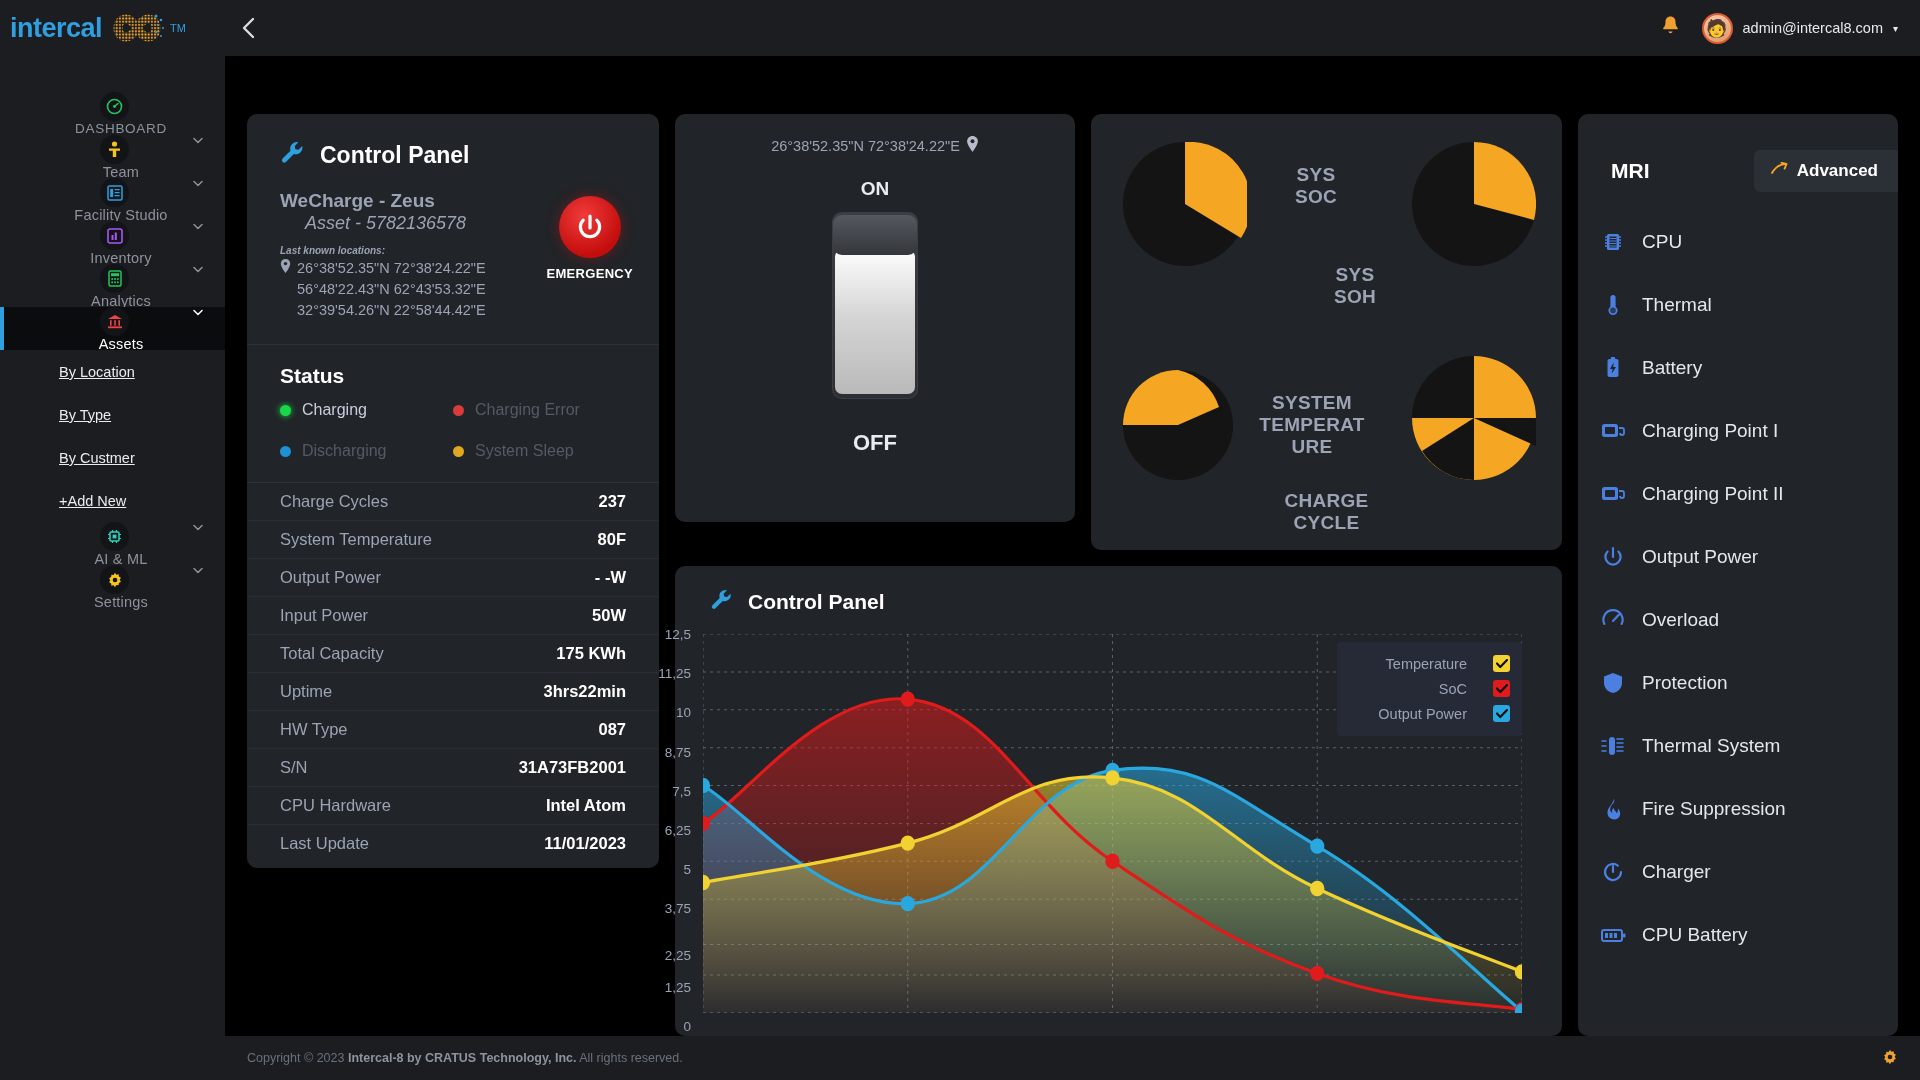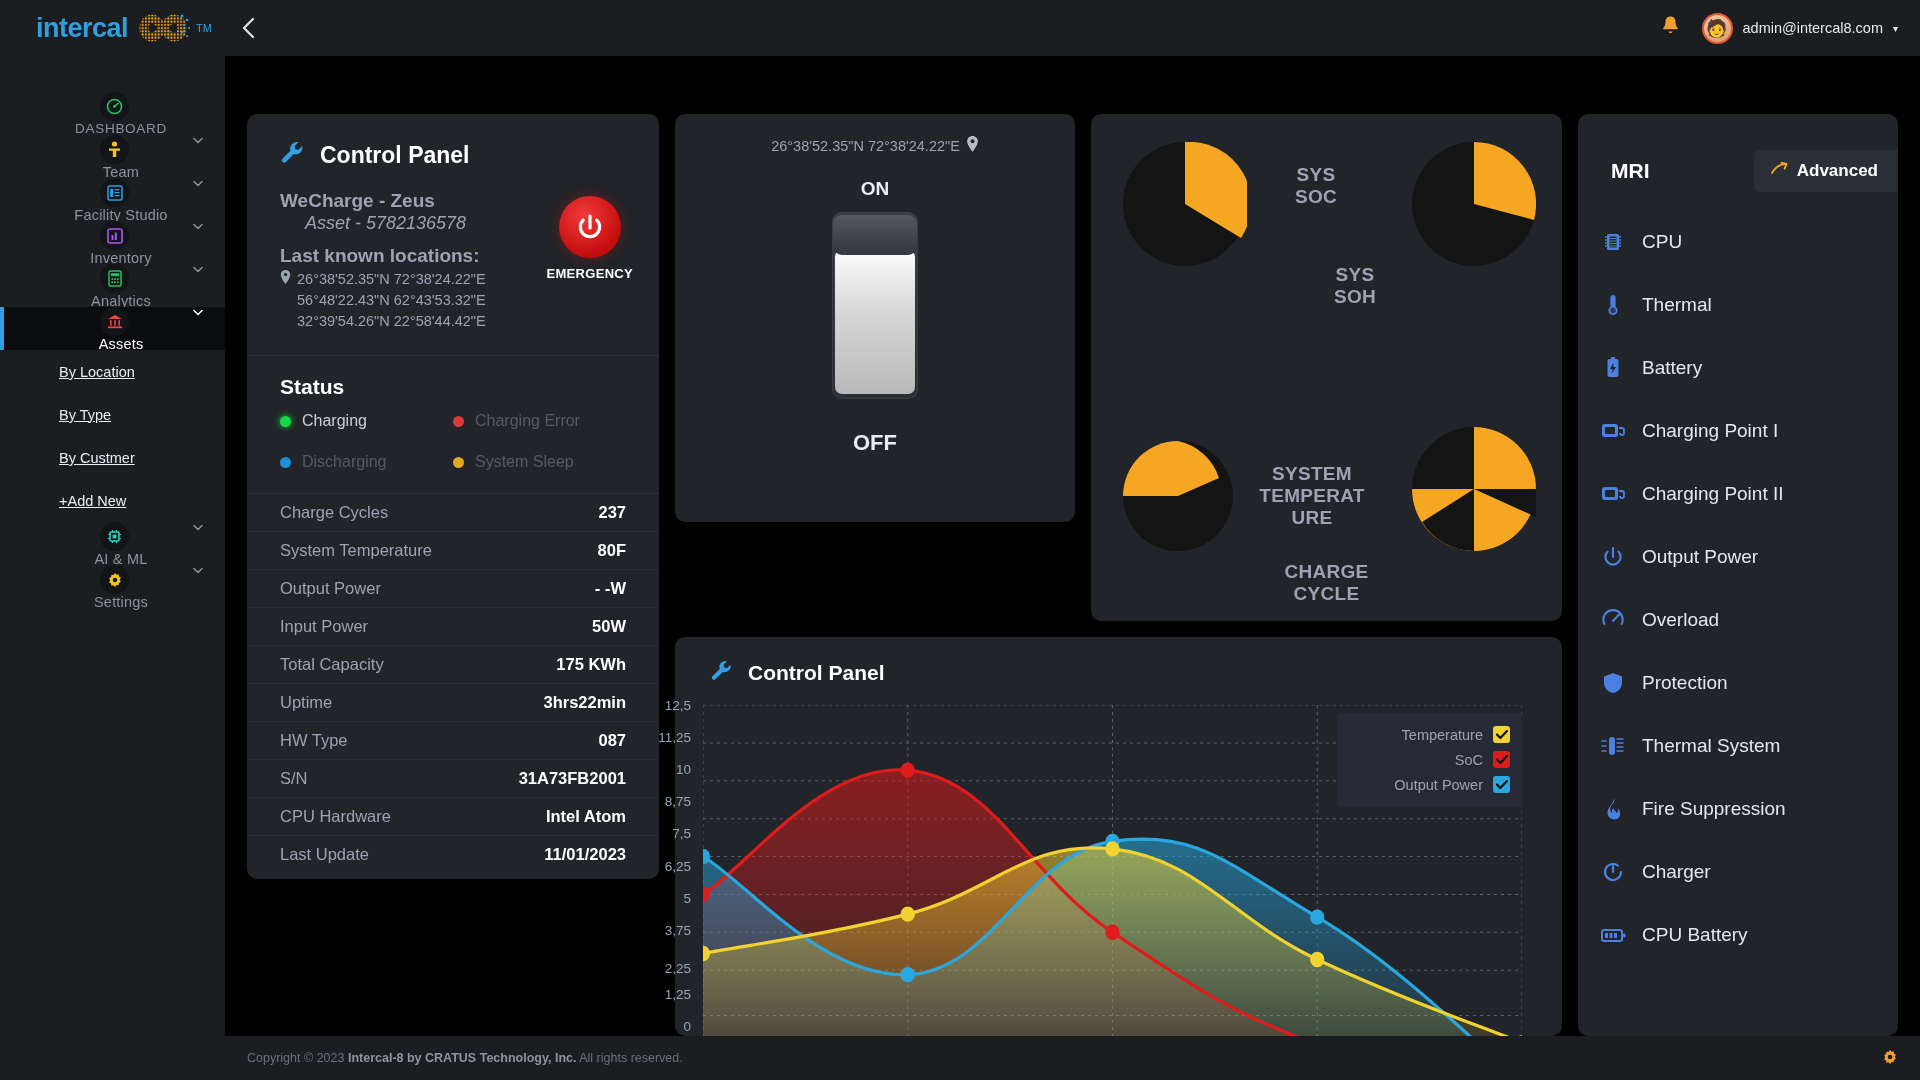--- a/index.html
+++ b/index.html
@@ -6,21 +6,21 @@
   html, body {
     width: 1920px; height: 1080px;
     background: #000;
     font-family: "Liberation Sans", sans-serif;
     overflow: hidden;
   }
   #app { position: relative; width: 1920px; height: 1080px; display: flex; flex-direction: column; background:#000; }
 
   
   .topbar { height: 56px; display:flex; align-items:center; background:#1b1d21; flex: 0 0 56px; }
-  .logo-zone { width: 225px; display:flex; align-items:center; padding-left: 36px; height:100%;text-align:right; }
+  .logo-zone { width: 225px; display:flex; align-items:center; padding-left: 10px; height:100%;text-align:right; }
   .logo-text { font-size: 27px; font-weight: 700; color:#2f9fe0; letter-spacing:-0.5px; }
   .logo-inf { margin-left: 4px; position: relative; width: 62px; height: 34px; }
   .logo-inf svg { position:absolute; top:0; left:0; }
   .logo-tm { font-size: 11px; color:#2f9fe0; vertical-align: super; margin-left:2px;}
   .back-btn { width: 46px; height:100%; display:flex; align-items:center; justify-content:center; color:#d9dde3; font-size: 26px; cursor:pointer; }
   .topbar-spacer { flex:1; }
   .bell { color:#f0a030; font-size: 19px; margin-right: 22px; cursor:pointer; }
   .user-zone { display:flex; align-items:center; padding-right: 22px; gap: 10px; cursor:pointer;}
   .avatar { width: 31px; height:31px; border-radius:50%; background: linear-gradient(160deg,#f7c8a8,#e09a6a); display:flex; align-items:center; justify-content:center; font-size:17px; border:2px solid #e05a32; }
   .user-email { color:#e6e9ee; font-size: 14.5px; }
@@ -51,21 +51,21 @@
   .col-right { width: 320px; flex:0 0 320px; }
 
   .card { background:#212428; border-radius: 10px; }
 
   
   .cp-head { display:flex; align-items:center; gap: 14px; padding: 26px 0 20px 33px; }
   .cp-head .title { font-size: 23px; font-weight:700; color:#fff; }
   .cp-body { display:flex; padding: 0 26px 0 33px; justify-content: space-between; align-items: flex-start; }
   .asset-name { font-size: 19px; font-weight:700; color:#9ba3b4; }
   .asset-sub { font-size: 18px; font-style:italic; color:#9ba3b4; margin-top: 1px; margin-left: 25px; }
-  .loc-title { font-size: 19px; font-weight:700; color:#9ba3b4; margin-top: 11px; }
+  .loc-title { font-size: 10px; font-weight:700; color:#9ba3b4; margin-top: 11px; font-style: italic; }
   .loc-list { margin-top: 2px; }
   .loc-row { display:flex; align-items:flex-start; gap:6px; font-size: 14.5px; color:#9ba3b4; line-height:1.45; }
   .loc-row .pin { width: 11px; flex:0 0 11px; }
   .loc-row.indent { padding-left: 17px; }
   .emergency { display:flex; flex-direction:column; align-items:center; gap:8px; padding-top: 6px; cursor:pointer; }
   .em-circle { width: 62px; height:62px; border-radius:50%; background: radial-gradient(circle at 40% 32%, #f13b3b, #c40d0d 70%); display:flex; align-items:center; justify-content:center; box-shadow: 0 0 14px rgba(220,20,20,0.35); }
   .em-label { font-size: 13px; font-weight:700; color:#ffffff; letter-spacing:0.3px; }
 
   .divider { height:1px; background:#2e3238; margin: 23px 0 0 0; }
 
@@ -87,34 +87,34 @@
   
   .toggle-card { height: 408px; display:flex; flex-direction:column; align-items:center; padding-top: 22px; position:relative; }
   .geo-row { display:flex; align-items:center; gap: 6px; font-size: 14.5px; color:#9ba3b4; }
   .on-lbl { font-size: 19px; font-weight:700; color:#e9ecf1; margin-top: 23px; }
   .off-lbl { font-size: 22px; font-weight:700; color:#e9ecf1; margin-top: 31px; }
   .switch { margin-top: 12px; width: 86px; height: 187px; border-radius: 10px; background: linear-gradient(180deg,#3b3f45 0%, #2b2f34 100%); position:relative; box-shadow: inset 0 0 0 1px #3a3e44; }
   .switch-knob { position:absolute; left: 3px; right:3px; top: 38px; bottom: 5px; border-radius: 7px; background: linear-gradient(180deg,#fdfdfd 0%, #d6d6d6 45%, #b9b9b9 100%); }
   .switch-cap { position:absolute; left: 1px; right:1px; top: 3px; height: 40px; border-radius: 9px; background: linear-gradient(180deg,#55595f,#33373c); }
 
   
-  .gauges-card { height: 507px; position:relative;text-decoration:underline; }
+  .gauges-card { height: 436px; position:relative;text-decoration:underline; }
   .gauge { position:absolute; }
   .glabel { position:absolute; text-align:center; font-size: 19px; font-weight:700; color:#9ba3b4; line-height:1.16; letter-spacing:0.3px; }
 
   
   .chart-card { flex:1; min-height:0; padding: 22px 0 0 0; display:flex; flex-direction:column; }
   .chart-head { display:flex; align-items:center; gap:14px; padding-left: 35px; }
   .chart-head .title { font-size: 21px; font-weight:700; color:#fff; }
   .chart-area { flex:1; position:relative; margin: 18px 40px 10px 28px; }
   .ytick { position:absolute; right: 100%; transform: translateY(-50%); padding-right: 12px; font-size: 13.5px; color:#9ba3b4; white-space:nowrap; }
   .xtick { position:absolute; top: 100%; transform: translateX(-50%); padding-top: 9px; font-size: 14px; color:#9ba3b4; white-space:nowrap; }
   .plot { position:absolute; inset:0; }
   .legend-box { position:absolute; right: 0px; top: 8px; width: 185px; background:#252a36; border-radius:4px; padding: 9px 12px 10px 12px; }
-  .legend-row { display:flex; align-items:center; justify-content:flex-end; gap:10px; height: 25px; }
+  .legend-row { display:flex; align-items:center; justify-content:flex-end; gap:26px; height: 25px; }
   .legend-txt { font-size: 14.5px; color:#9ba3b4; }
   .cb { width: 17px; height:17px; border-radius:3px; display:flex; align-items:center; justify-content:center; }
   .cb svg { display:block; }
 
   
   .mri-card { height:100%; padding-top: 36px; position:relative; overflow:hidden; }
   .mri-top { display:flex; align-items:center; justify-content:space-between; padding: 0 0 0 33px; }
   .mri-title { font-size: 21px; font-weight:700; color:#fff; }
   .adv-btn { display:flex; align-items:center; gap: 9px; background:#2b2f36; border-radius: 6px 0 0 6px; padding: 11px 20px 11px 17px; margin-left: 10px; cursor:pointer; }
   .adv-txt { font-size: 17px; font-weight:700; color:#ffffff; }

